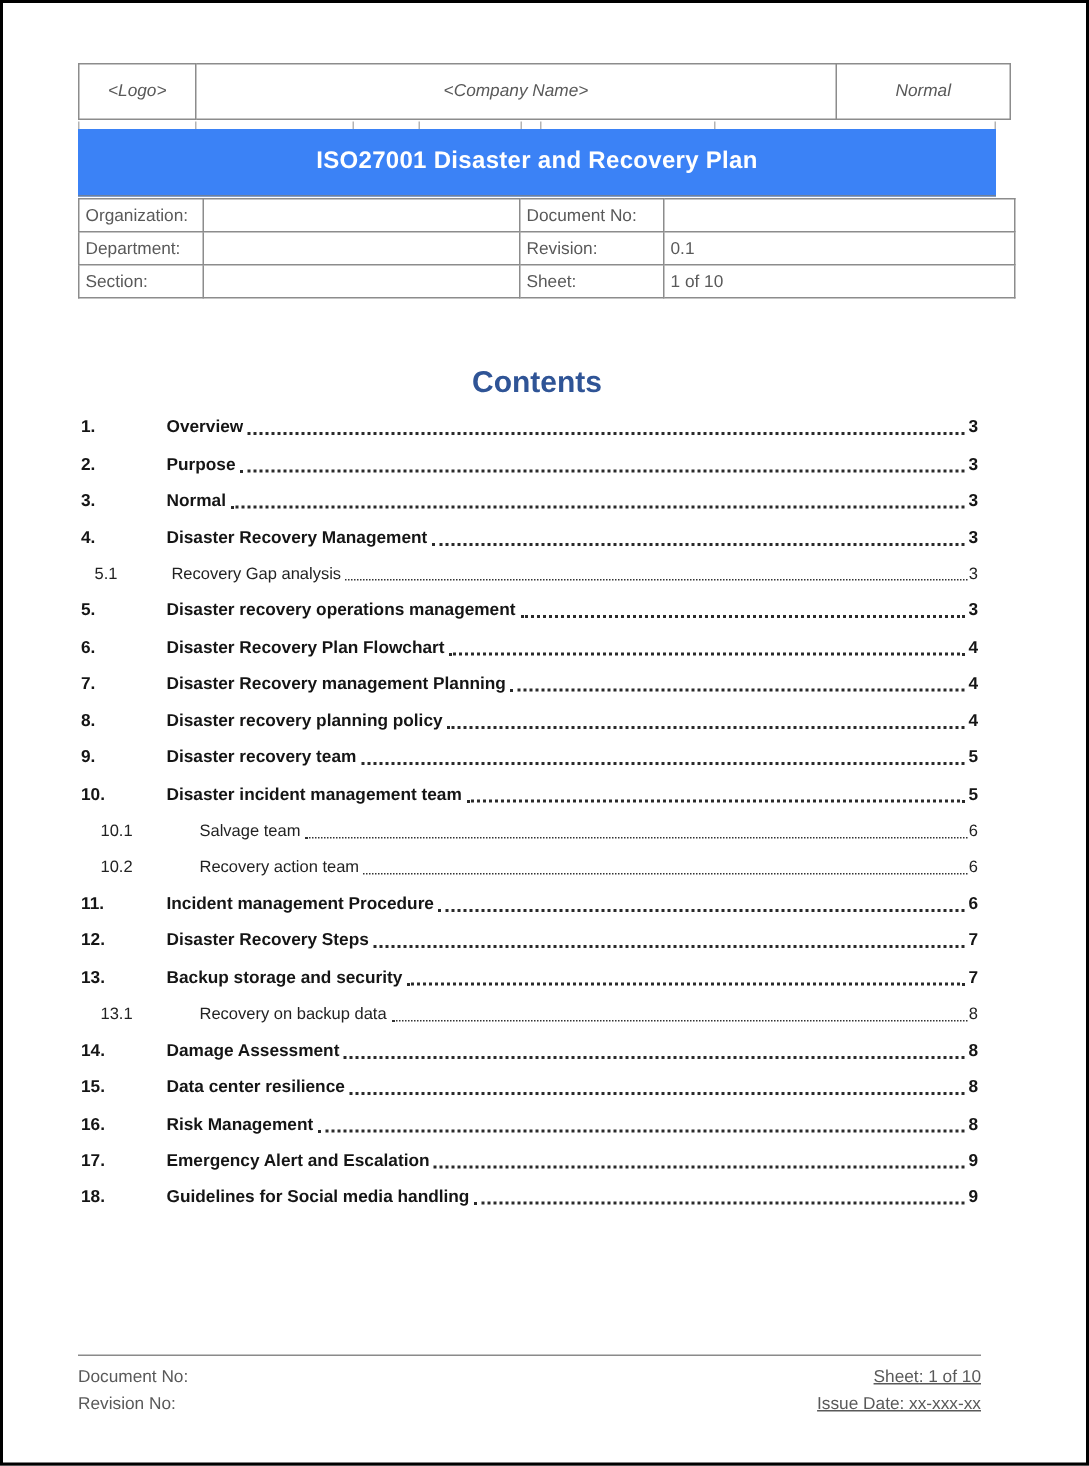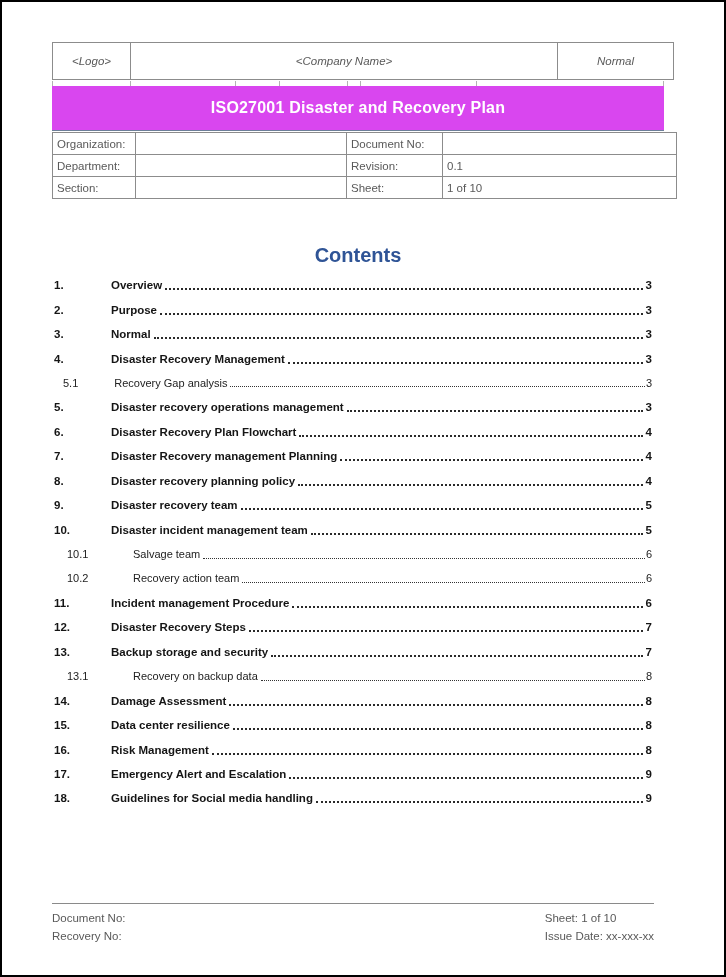--- a/index.html
+++ b/index.html
@@ -74,21 +74,21 @@
     margin-left:3px;margin-right:3px;
     transform:translateY(4px);
   }
   .lvl2 .leader{border-bottom:1.6px dotted #333;margin-right:1px;}
   .pg{flex:none;text-align:right;}
   
   .footer{position:absolute;left:50px;top:901px;width:602px;}
   .footer-rule{border-top:1.5px solid #8a8a8a;margin-bottom:5px;}
   .footer-cols{display:flex;justify-content:space-between;
     color:#595959;font-size:11.5px;line-height:18px;}
-  .footer-right{text-align:left;}
+  .footer-right{text-align:right;text-decoration:underline;}
 </style>
 </head>
 <body>
 
 <div class="page">
 
   <table class="top-table">
     <tbody>
       <tr>
         <td class="col-logo">&lt;Logo&gt;</td>
@@ -102,21 +102,21 @@
     <div class="tick" style="left:0"></div>
     <div class="tick" style="left:78px"></div>
     <div class="tick" style="left:183px"></div>
     <div class="tick" style="left:227px"></div>
     <div class="tick" style="left:295px"></div>
     <div class="tick" style="left:308px"></div>
     <div class="tick" style="left:424px"></div>
     <div class="tick" style="left:611px"></div>
   </div>
 
-  <div class="title-bar" style="background: #d946ef;">ISO27001 Disaster and Recovery Plan</div>
+  <div class="title-bar" style="background: #3b82f6;">ISO27001 Disaster and Recovery Plan</div>
 
   <table class="meta-table">
     <tbody id="meta-body">
   <tr>
     <td class="mc0">Organization:</td>
     <td class="mc1"></td>
     <td class="mc2">Document No:</td>
     <td class="mc3"></td>
   </tr>
 
@@ -291,21 +291,21 @@
     <span class="leader"></span>
     <span class="pg">9</span>
   </div>
 </div>
 
   <div class="footer">
     <div class="footer-rule"></div>
     <div class="footer-cols">
       <div class="footer-left">
         <div>Document No:</div>
-        <div>Recovery No:</div>
+        <div>Revision No:</div>
       </div>
       <div class="footer-right">
         <div>Sheet: 1 of 10</div>
         <div>Issue Date: xx-xxx-xx</div>
       </div>
     </div>
   </div>
 
 </div>
 

